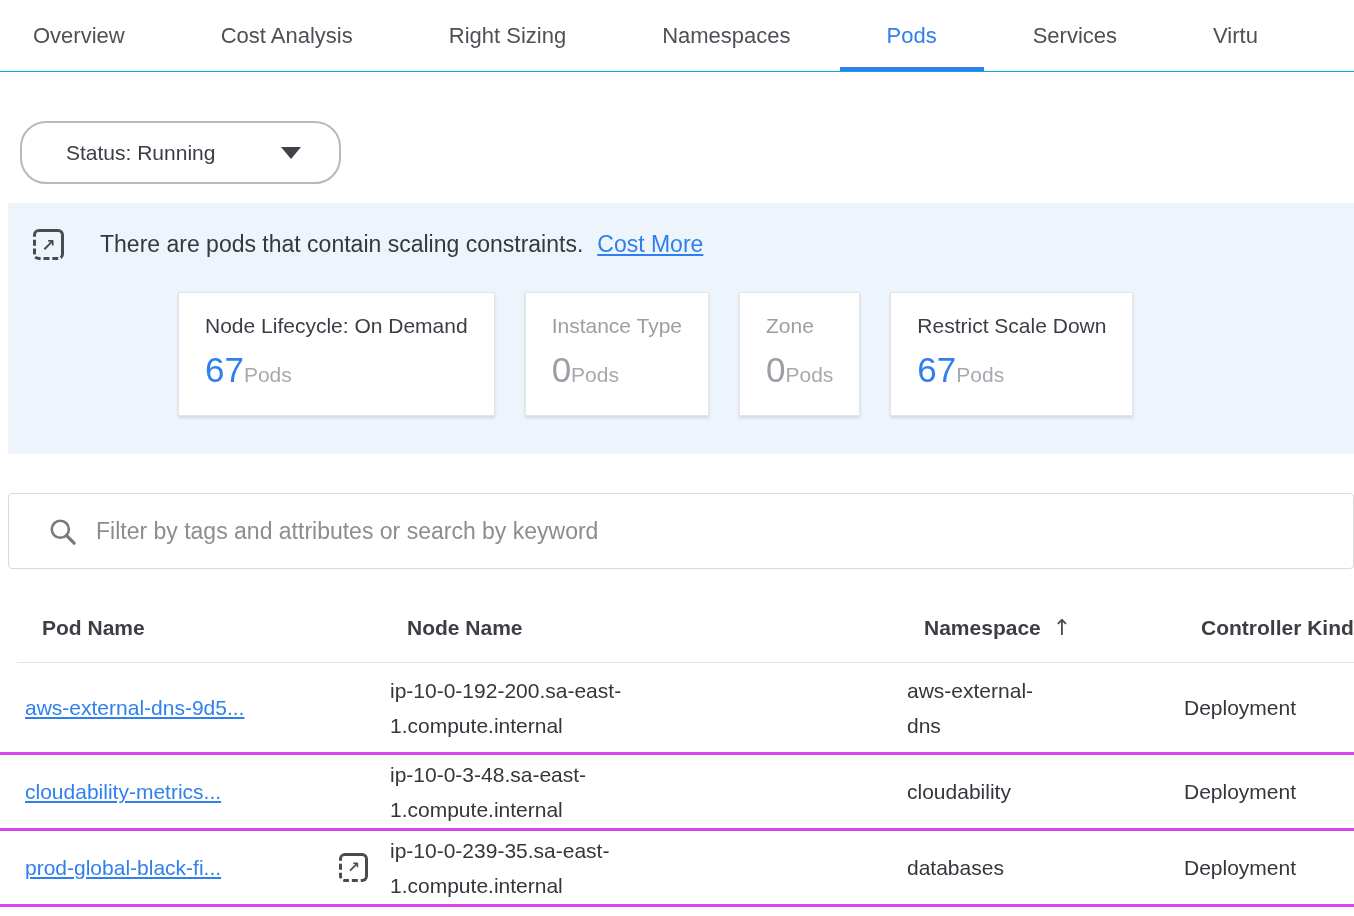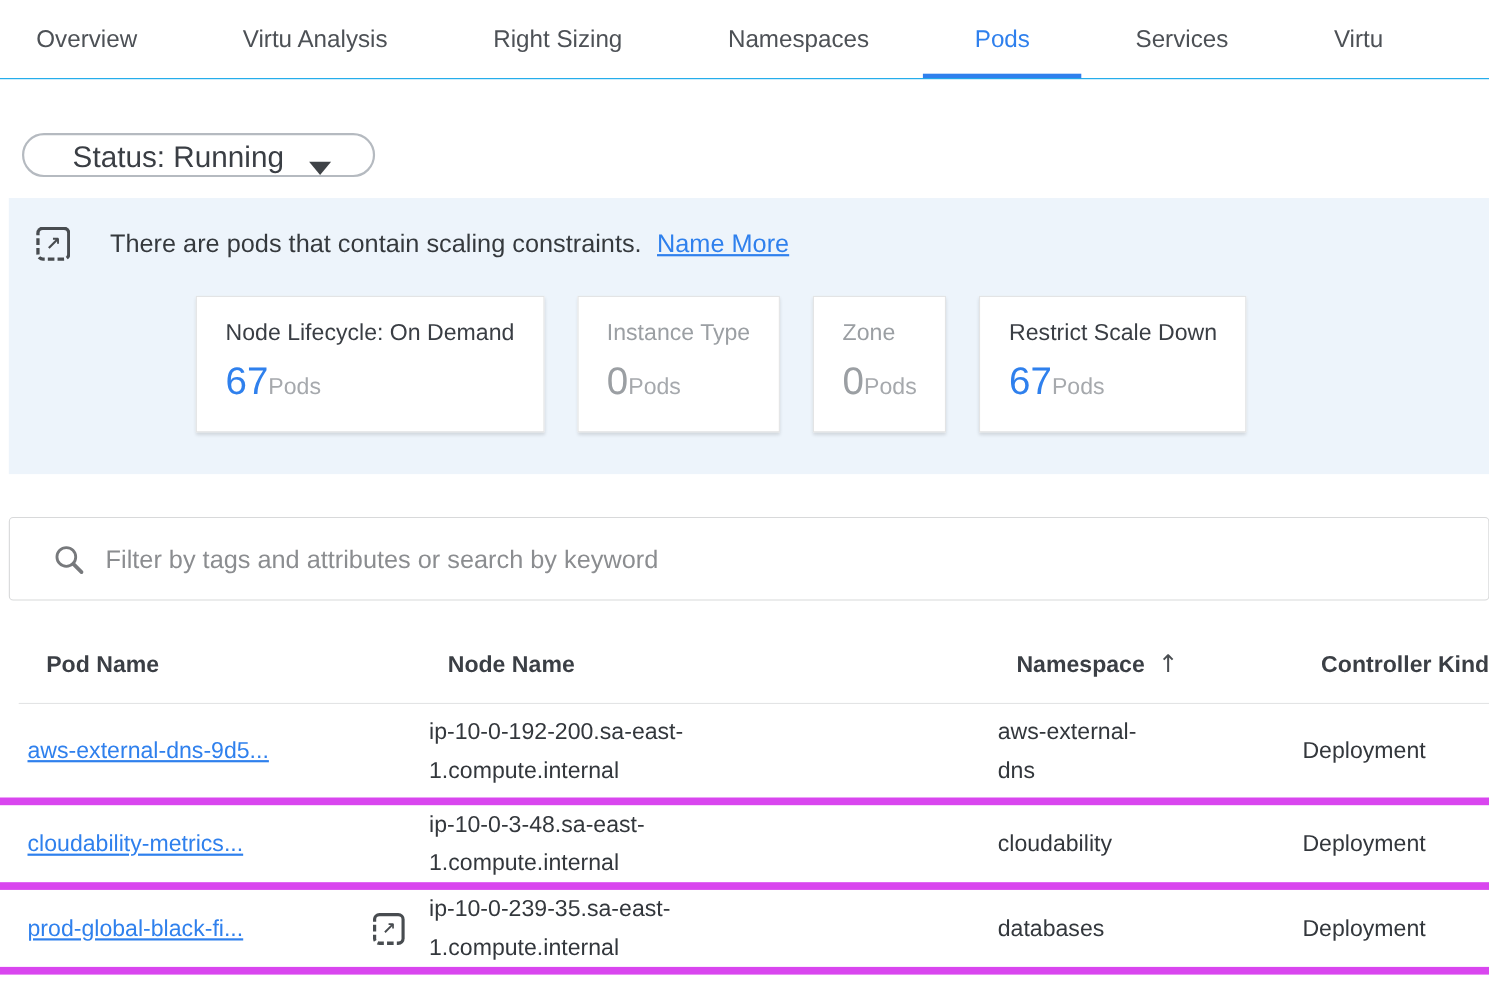--- a/index.html
+++ b/index.html
@@ -35,28 +35,28 @@
     position: absolute;
     left: -47px; right: -47px; bottom: 0;
     height: 4px;
     background: #2F80ED;
   }
 
   
   .filter-pill {
     margin: 49px 0 0 20px;
     width: 321px;
-    height: 40px;
+    height: 63px;
     border: 2px solid #b5bac0;
     border-radius: 26px;
     display: flex;
-    align-items: flex-end;
+    align-items: center;
     justify-content: space-between;
     padding: 0 38px 0 44px;
-    font-size: 27px;
+    font-size: 21px;
     color: #3a3e44;
     cursor: pointer;
     background: #fff;
   }
   .caret {
     width: 0; height: 0;
     border-left: 10px solid transparent;
     border-right: 10px solid transparent;
     border-top: 12px solid #3f4347;
   }
@@ -163,58 +163,58 @@
     align-items: center;
     gap: 12px;
     cursor: pointer;
   }
   .sort-arrow {
     font-family: "DejaVu Sans", sans-serif;
     font-size: 22px;
     font-weight: 400;
     color: #4a4e52;
   }
-  .trow { border-bottom: 7px solid #d946ef; min-height: 76px; }
+  .trow { border-bottom: 3px solid #d946ef; min-height: 76px; }
   .trow.tall { min-height: 92px; }
   .cell { font-size: 21px; color: #33373c; line-height: 35px; }
   .pod-cell { display: flex; align-items: center; }
   .pod-link { color: #2F80ED; text-decoration: underline; cursor: pointer; }
   .row-scale-icon {
     width: 29px; height: 29px;
     border-width: 3px;
     font-size: 15px;
     margin-left: auto;
     margin-right: 22px;
   }
   .node-text { max-width: 268px; }
   .ns-text { max-width: 152px; }
 </style>
 </head>
 <body>
 
 <nav class="tabbar">
   <div class="tab">Overview</div>
-  <div class="tab">Virtu Analysis</div>
+  <div class="tab">Cost Analysis</div>
   <div class="tab">Right Sizing</div>
   <div class="tab">Namespaces</div>
   <div class="tab active">Pods</div>
   <div class="tab">Services</div>
   <div class="tab">Virtu</div>
 </nav>
 
 <div class="filter-pill">
   <span>Status: Running</span>
   <span class="caret"></span>
 </div>
 
 <section class="banner">
   <div class="banner-head">
     <span class="scale-icon">↗</span>
     <span class="banner-msg">There are pods that contain scaling constraints.</span>
-    <a class="banner-link">Name More</a>
+    <a class="banner-link">Cost More</a>
   </div>
   <div class="cards">
     <div class="card">
       <div class="card-title">Node Lifecycle: On Demand</div>
       <div class="card-stat">
         <span class="card-value">67</span>
         <span class="card-unit">Pods</span>
       </div>
     </div>
     <div class="card muted">

